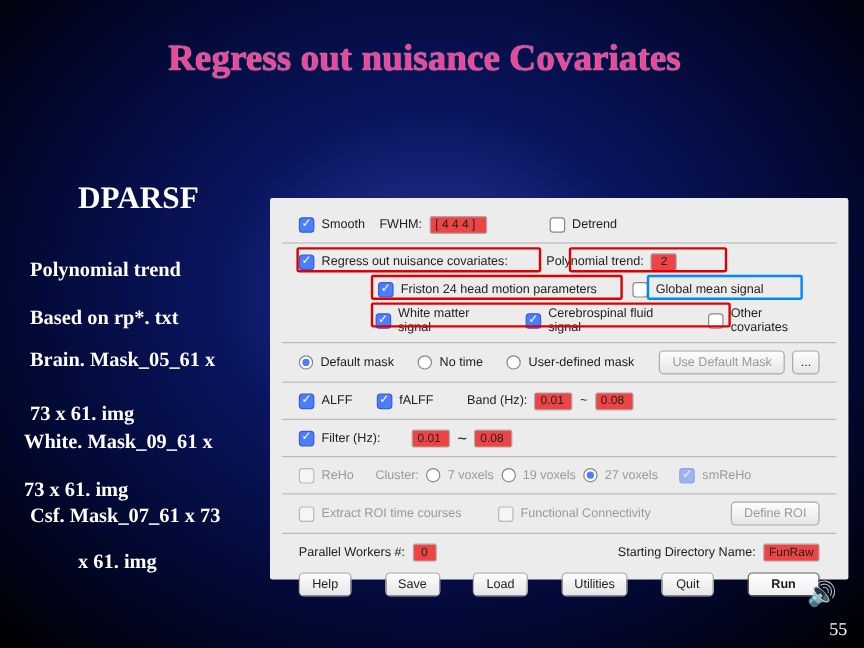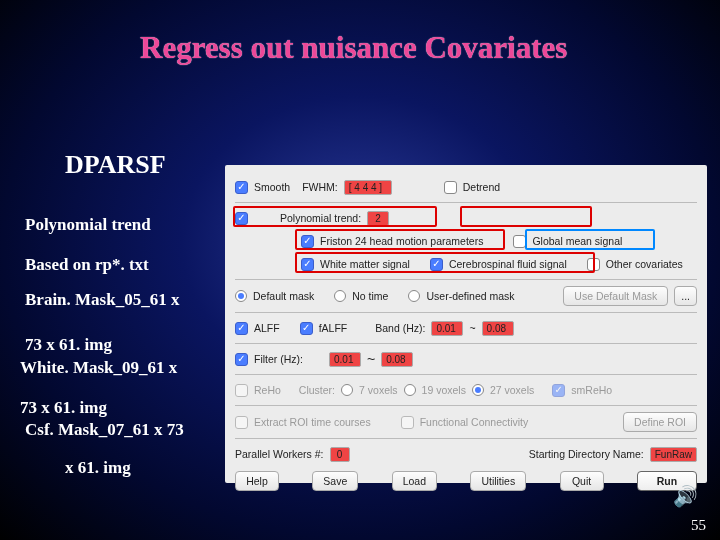--- a/index.html
+++ b/index.html
@@ -28,21 +28,21 @@
 
   .panel {
     position: absolute; top: 165px; left: 225px;
     width: 482px; height: 318px;
     background: #ececec;
     border-radius: 2px;
     font-family: 'Lucida Grande', Arial, sans-serif;
     font-size: 10.5px; color: #222;
     padding: 8px 10px;
   }
-  .row { display: flex; align-items: center; gap: 6px; margin: 5px 0; position: relative; min-height: 18px; }
+  .row { display: flex; align-items: center; gap: 6px; margin: 5px 14px; position: relative; min-height: 18px; }
   .hr { border: none; border-top: 1px solid #bbb; margin: 6px 0; }
   .chk {
     width: 13px; height: 13px; border: 1px solid #888; border-radius: 3px;
     display: inline-flex; align-items: center; justify-content: center;
     background: #fff; flex-shrink: 0;
   }
   .chk.on { background: #4a7dff; border-color: #3a5ecc; }
   .chk.on::after { content: "✓"; color: #fff; font-size: 10px; line-height: 1; }
   .rad {
     width: 12px; height: 12px; border: 1px solid #888; border-radius: 50%;
@@ -92,20 +92,21 @@
     <span style="margin-left:6px">FWHM:</span>
     <span class="fld" style="min-width:48px">[ 4 4 4 ]</span>
     <span style="width:40px"></span>
     <span class="chk"></span>
     <span>Detrend</span>
   </div>
   <hr class="hr">
 
   <div class="row" style="position:relative">
     <span class="chk on"></span>
+    <span>Regress out nuisance covariates:</span>
     <span style="width:20px"></span>
     <span>Polynomial trend:</span>
     <span class="fld" style="min-width:22px;text-align:center">2</span>
     <div class="hl-red" style="left:-2px; top:-3px; width:204px; height:21px;"></div>
     <div class="hl-red" style="left:225px; top:-3px; width:132px; height:21px;"></div>
   </div>
 
   <div class="row">
     <span style="width:60px"></span>
     <span class="chk on"></span>

